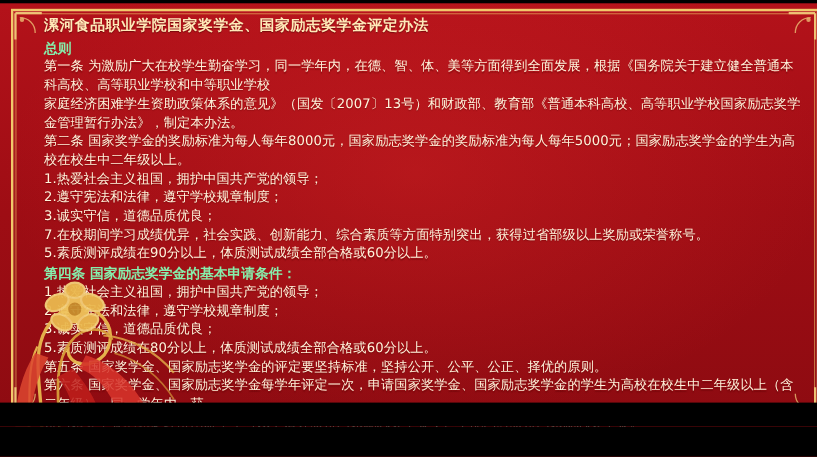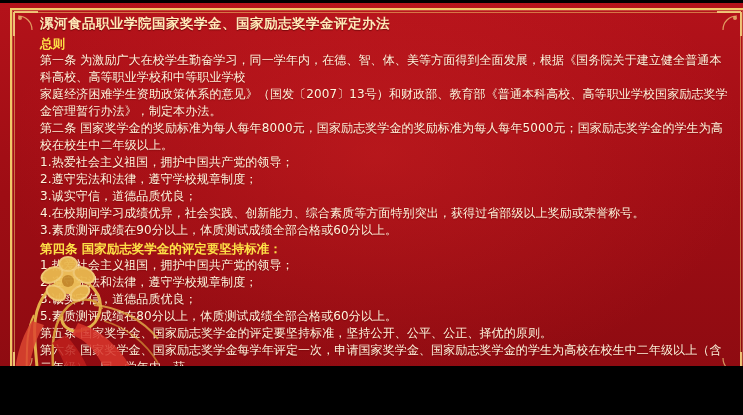--- a/index.html
+++ b/index.html
@@ -31,21 +31,21 @@
     position:absolute;left:40px;top:14px;right:24px;bottom:10px;
     color:#fff6df;
   }
 
   .doc-title{
     font-size:13.5px;font-weight:bold;color:#ffe9b8;
     letter-spacing:0.5px;margin:0 0 3px 0;line-height:18px;
     text-shadow:0 1px 1px rgba(80,0,0,.6);
   }
   .section-head{
-    font-size:12.5px;font-weight:bold;color:#fde047;
+    font-size:12.5px;font-weight:bold;color:#86efac;
     line-height:17px;margin:1px 0 0 0;
   }
   .para{
     font-size:12px;line-height:17px;color:#fff4dc;
     margin:0;letter-spacing:0.1px;
     text-shadow:0 1px 1px rgba(90,0,0,.45);
   }
 
   
   .ribbon{
@@ -105,23 +105,23 @@
   <div class="content">
     <div class="doc-title">漯河食品职业学院国家奖学金、国家励志奖学金评定办法</div>
     <div id="sections">
         <div class="section-head">总则</div>
         <div class="para">第一条 为激励广大在校学生勤奋学习，同一学年内，在德、智、体、美等方面得到全面发展，根据《国务院关于建立健全普通本科高校、高等职业学校和中等职业学校</div>
         <div class="para">家庭经济困难学生资助政策体系的意见》（国发〔2007〕13号）和财政部、教育部《普通本科高校、高等职业学校国家励志奖学金管理暂行办法》，制定本办法。</div>
         <div class="para">第二条 国家奖学金的奖励标准为每人每年8000元，国家励志奖学金的奖励标准为每人每年5000元；国家励志奖学金的学生为高校在校生中二年级以上。</div>
         <div class="para">1.热爱社会主义祖国，拥护中国共产党的领导；</div>
         <div class="para">2.遵守宪法和法律，遵守学校规章制度；</div>
         <div class="para">3.诚实守信，道德品质优良；</div>
-        <div class="para">4.在校期间学习成绩优异，社会实践、创新能力、综合素质等方面特别突出，获得过省部级以上奖励或荣誉称号。</div>
-        <div class="para">3.素质测评成绩在90分以上，体质测试成绩全部合格或60分以上。</div>
-        <div class="section-head">第四条 国家励志奖学金的评定要坚持标准：</div>
+        <div class="para">7.在校期间学习成绩优异，社会实践、创新能力、综合素质等方面特别突出，获得过省部级以上奖励或荣誉称号。</div>
+        <div class="para">5.素质测评成绩在90分以上，体质测试成绩全部合格或60分以上。</div>
+        <div class="section-head">第四条 国家励志奖学金的基本申请条件：</div>
         <div class="para">1.热爱社会主义祖国，拥护中国共产党的领导；</div>
         <div class="para">2.遵守宪法和法律，遵守学校规章制度；</div>
         <div class="para">3.诚实守信，道德品质优良；</div>
         <div class="para">5.素质测评成绩在80分以上，体质测试成绩全部合格或60分以上。</div>
         <div class="para">第五条 国家奖学金、国家励志奖学金的评定要坚持标准，坚持公开、公平、公正、择优的原则。</div>
         <div class="para">第六条 国家奖学金、国家励志奖学金每学年评定一次，申请国家奖学金、国家励志奖学金的学生为高校在校生中二年级以上（含二年级）。同一学年内，获</div>
         <div class="para">得国家奖学金的家庭经济困难学生可以申请并获得国家励志奖学金，但不能同时获得国家励志奖学金。</div>
       </div>
   </div>
 

